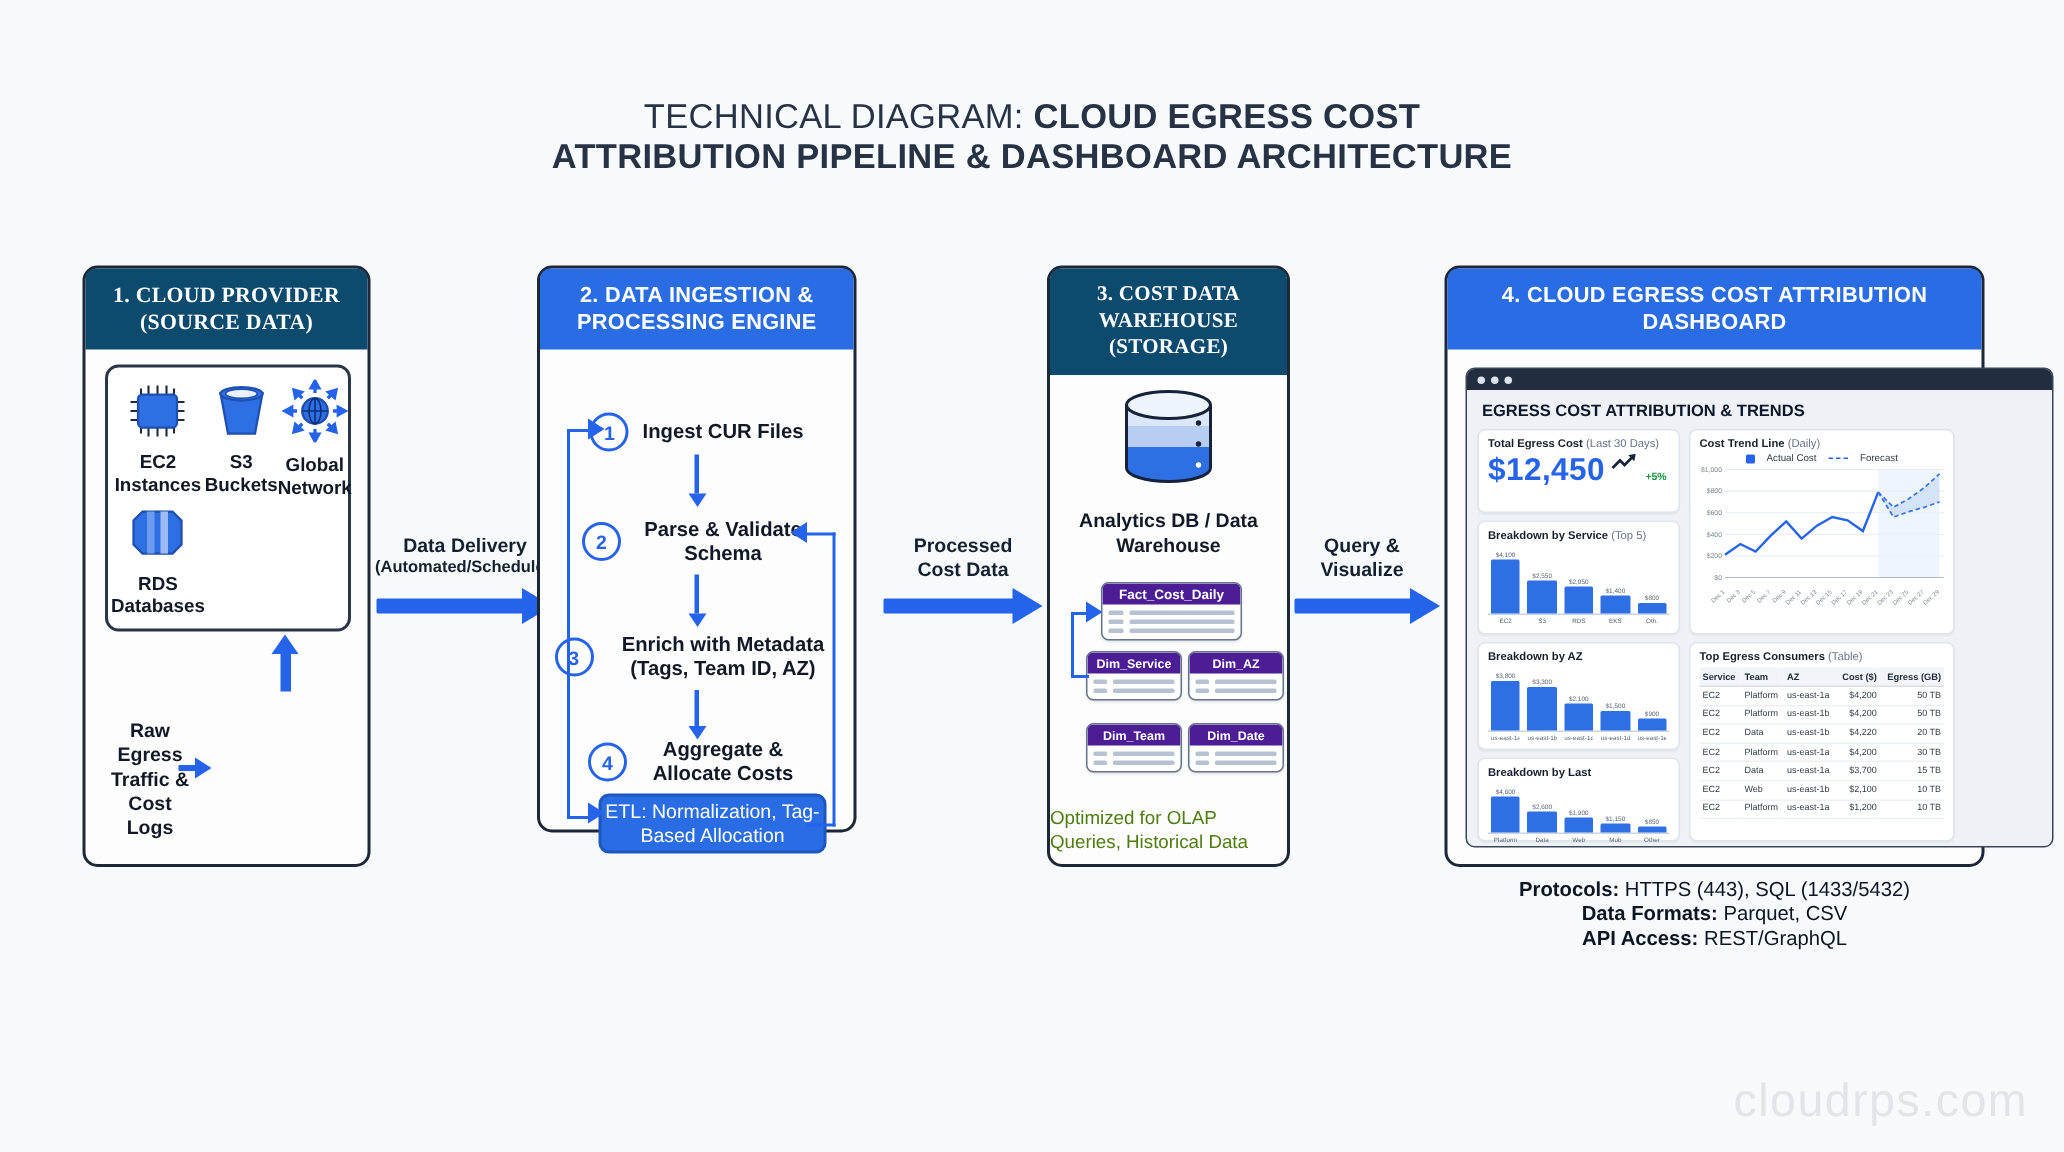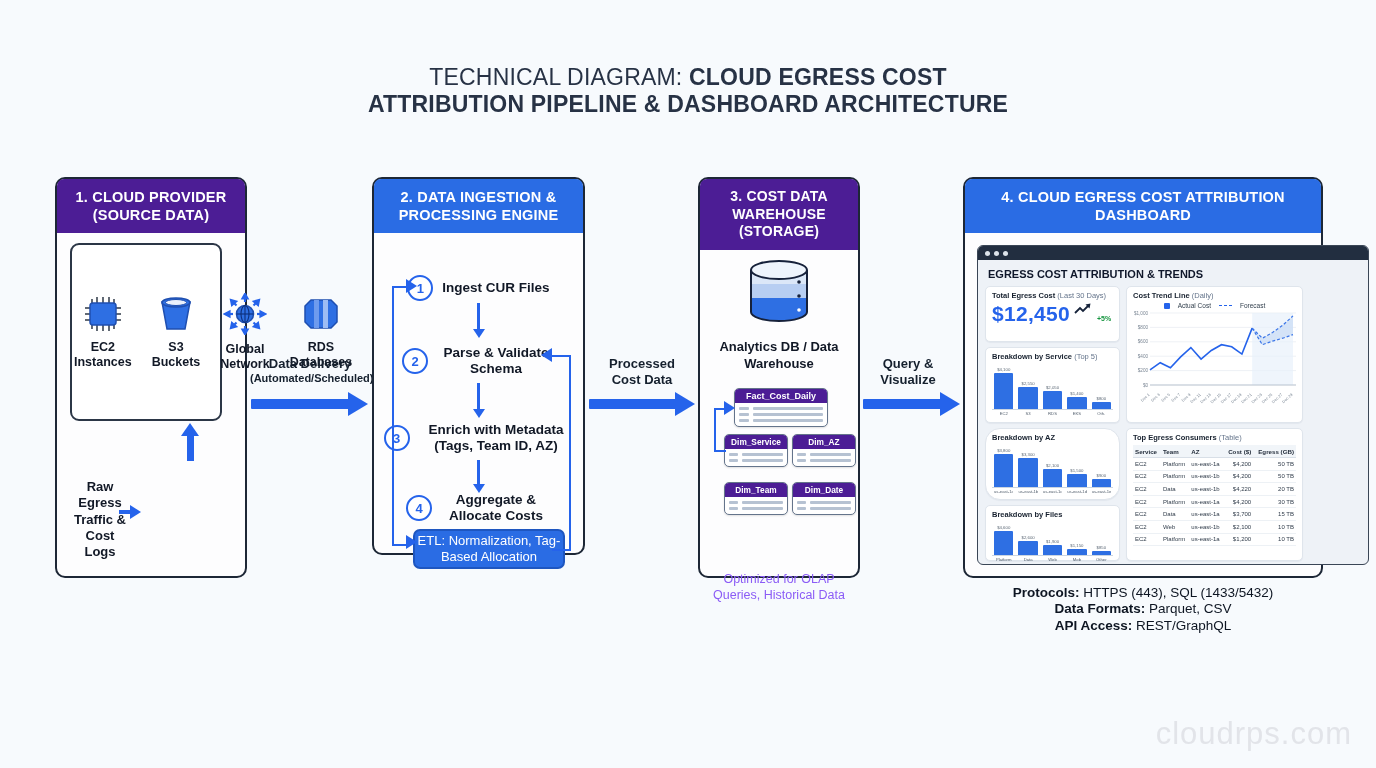--- a/index.html
+++ b/index.html
@@ -3,24 +3,24 @@
 <meta charset="utf-8">
 <style>
   html,body{margin:0;padding:0;background:#eef2f6;}
   #canvas{position:relative;width:1376px;height:768px;background:#f7fafd;font-family:"Liberation Sans",sans-serif;overflow:hidden;}
   
   .main-title{position:absolute;top:64px;left:0;right:0;text-align:center;font-size:23px;color:#273245;line-height:1.18;letter-spacing:.2px;}
   .main-title .bold{font-weight:bold;}
   
   .panel{position:absolute;background:#fdfdfe;border:2.5px solid #1d2736;border-radius:10px;box-sizing:border-box;}
   .panel-h{border-radius:7px 7px 0 0;color:#fff;font-weight:bold;text-align:center;padding:9px 6px;font-size:14.5px;line-height:1.25;letter-spacing:.2px;}
-  .panel-h.dark{background:#4c1d95;}
+  .panel-h.dark{background:#0c4a6e;font-family:Liberation Serif, serif;}
   .panel-h.blue{background:#2a6ce4;}
   
-  .src-box{position:absolute;left:13px;top:64px;width:152px;height:178px;border:2px solid #2b3646;border-radius:9px;background:#fff;display:grid;grid-template-columns:1fr 1fr 1fr 1fr;align-items:center;justify-items:center;padding:6px 2px;box-sizing:border-box;gap:20px;}
+  .src-box{position:absolute;left:13px;top:64px;width:164px;height:178px;border:2px solid #2b3646;border-radius:9px;background:#fff;display:grid;grid-template-columns:1fr 1fr 1fr;align-items:center;justify-items:center;padding:6px 2px;box-sizing:border-box;}
   .src-item{text-align:center;}
   .src-item .lbl{font-size:12.5px;font-weight:bold;color:#111826;line-height:1.15;margin-top:3px;}
   .raw-label{position:absolute;left:12px;top:300px;width:62px;text-align:center;font-size:13px;font-weight:bold;color:#111826;line-height:1.25;}
   .cur-box{position:absolute;left:84px;top:281px;width:98px;height:110px;background:#2a6ce4;border:2px solid #1e56c0;border-radius:9px;color:#fff;text-align:center;display:flex;flex-direction:column;justify-content:center;padding:4px;box-sizing:border-box;}
   .cur-box .t{font-size:12.5px;font-weight:bold;line-height:1.25;}
   .cur-box .s{font-size:10.5px;margin-top:2px;opacity:.95;}
   
   .hflow{position:absolute;}
   .hflow .shaft{position:absolute;background:#2563eb;border-radius:1px;}
   .hflow .head{position:absolute;width:0;height:0;border-top:12px solid transparent;border-bottom:12px solid transparent;border-left:20px solid #2563eb;}
@@ -45,21 +45,21 @@
   .tri-r{position:absolute;width:0;height:0;border-top:7px solid transparent;border-bottom:7px solid transparent;border-left:11px solid #2563eb;}
   .tri-l{position:absolute;width:0;height:0;border-top:7px solid transparent;border-bottom:7px solid transparent;border-right:11px solid #2563eb;}
   
   .db-label{position:absolute;top:160px;left:0;right:0;text-align:center;font-size:13px;font-weight:bold;color:#111826;line-height:1.3;}
   .schema{position:absolute;left:0;top:203px;right:0;height:150px;}
   .mini-table{position:absolute;background:#fff;border:1.5px solid #5b6troke;border:1.5px solid #64748b;border-radius:5px;overflow:hidden;box-shadow:0 1px 2px rgba(0,0,0,.12);}
   .mini-table .th{background:#4c1d95;color:#fff;font-weight:bold;text-align:center;font-size:9px;padding:2px 1px;}
   .mini-table .bd{display:flex;gap:4px;padding:4px;}
   .ph-col{display:flex;flex-direction:column;gap:3px;}
   .ph{background:#b6c2d2;border-radius:1px;height:3px;}
-  .wh-note{position:absolute;top:358px;left:0;right:0;text-align:center;font-size:12.5px;color:#8b5cf6;line-height:1.3;margin-top:34px;}
+  .wh-note{position:absolute;top:358px;left:0;right:0;font-size:12.5px;color:#4d7c0f;line-height:1.3;}
   
   .browser{position:absolute;left:12px;top:66px;width:392px;height:320px;background:#eef2f7;border:1.5px solid #3a4656;border-radius:6px;overflow:hidden;box-sizing:border-box;}
   .browser-bar{height:14px;background:#222e40;display:flex;align-items:center;gap:4px;padding:0 7px;}
   .dot{width:5px;height:5px;border-radius:50%;background:#dde3ea;}
   .dash-title{font-size:11px;font-weight:bold;color:#0f172a;padding:8px 10px 4px;}
   .card{position:absolute;background:#fff;border:1px solid #dfe5ec;border-radius:5px;box-sizing:border-box;padding:4px 6px;box-shadow:0 1px 1px rgba(20,40,80,.05);}
   .card-title{font-size:7.5px;font-weight:bold;color:#16202e;}
   .card-title .sfx{font-weight:normal;color:#64748b;}
   .kpi-val{font-size:21px;font-weight:bold;color:#2563eb;letter-spacing:.3px;margin-top:2px;display:inline-block;}
   .kpi-delta{font-size:7px;color:#15953f;font-weight:bold;}
@@ -188,21 +188,21 @@
 
   <div class="flow-label" style="left:250px;top:356px;width:120px;">
     <div class="b">Data Delivery</div>
     <div class="s">(Automated/Scheduled)</div>
   </div>
   <div class="hflow" style="left:251px;top:392px;">
     <div class="shaft" style="left:0;top:7px;width:98px;height:10px;"></div>
     <div class="head" style="left:97px;top:0;"></div>
   </div>
 
-  <div class="panel" style="left:372px;top:177px;width:213px;height:378px;">
+  <div class="panel" style="left:358px;top:177px;width:213px;height:378px;">
     <div class="panel-h blue">2. DATA INGESTION &amp; PROCESSING ENGINE</div>
 
     <div class="step" style="top:96px;">
       <span class="num">1</span>
       <span class="txt">Ingest CUR Files</span>
     </div>
     <div class="vdown-sm" style="top:124px;">
       <div class="shaft" style="height:26px;"></div>
         <div class="head"></div>
     </div>
@@ -396,21 +396,21 @@
           </div>
           <div class="bar-cats">
             <div class="bar-c">EC2</div>
             <div class="bar-c">S3</div>
             <div class="bar-c">RDS</div>
             <div class="bar-c">EKS</div>
             <div class="bar-c">Oth.</div>
           </div>
         </div>
 
-      <div class="card" style="left:7px;top:182px;width:135px;height:72px;border-radius:15px;">
+      <div class="card" style="left:7px;top:182px;width:135px;height:72px;">
           <div class="card-title"><span>Breakdown by AZ</span><span class="sfx"></span></div>
           <div class="bars" style="height:41px">
             <div class="bar-w">
               <div class="bar-v">$3,800</div>
               <div class="bar" style="height:33px"></div>
             </div>
             <div class="bar-w">
               <div class="bar-v">$3,300</div>
               <div class="bar" style="height:29px"></div>
             </div>
@@ -430,21 +430,21 @@
           <div class="bar-cats">
             <div class="bar-c">us-east-1a</div>
             <div class="bar-c">us-east-1b</div>
             <div class="bar-c">us-east-1c</div>
             <div class="bar-c">us-east-1d</div>
             <div class="bar-c">us-east-1e</div>
           </div>
         </div>
 
       <div class="card" style="left:7px;top:259px;width:135px;height:56px;">
-          <div class="card-title"><span>Breakdown by Files</span><span class="sfx"></span></div>
+          <div class="card-title"><span>Breakdown by Last</span><span class="sfx"></span></div>
           <div class="bars" style="height:32px">
             <div class="bar-w">
               <div class="bar-v">$4,600</div>
               <div class="bar" style="height:24px"></div>
             </div>
             <div class="bar-w">
               <div class="bar-v">$2,600</div>
               <div class="bar" style="height:14px"></div>
             </div>
             <div class="bar-w">

